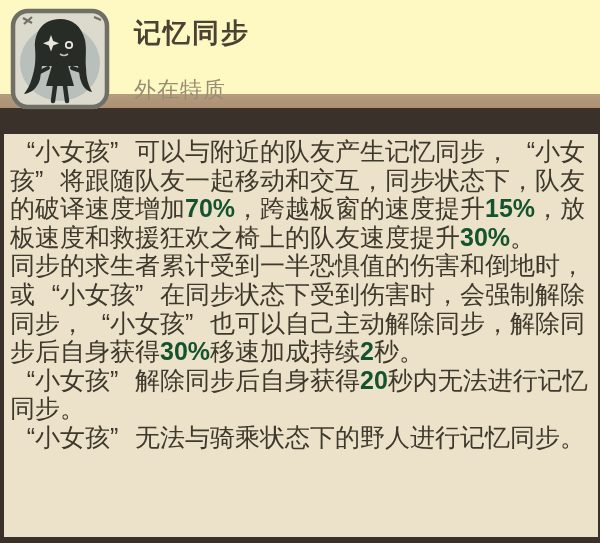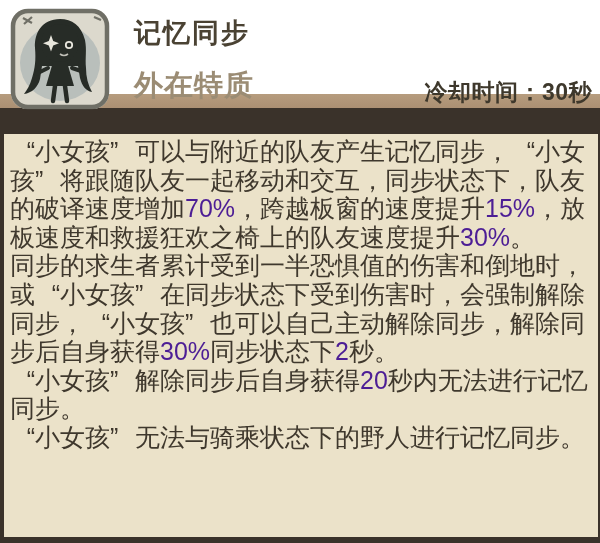--- a/index.html
+++ b/index.html
@@ -8,55 +8,55 @@
     font-family:"Liberation Sans", sans-serif;
     background:#3a322a;
     position:relative;
     overflow:hidden;
   }
   .screen { position:absolute; inset:0; }
 
   
   .header {
     position:absolute; top:0; left:0; width:600px; height:108px;
-    background:#ffffff;
+    background:#fef9c3;
   }
   .header-shade {
     position:absolute; left:0; bottom:0; width:100%; height:14px;
     background:linear-gradient(#b69c7e,#ab9073);
   }
   .icon-frame {
     position:absolute; left:8px; top:6px; width:104px; height:106px;
   }
   .icon-frame svg { width:100%; height:100%; display:block; }
 
   .title-block { position:absolute; left:134px; top:15px; }
   .title {
     font-size:27px; font-weight:700; color:#4a4233; letter-spacing:2px;
   }
   .subtitle {
-    font-size:29px; font-weight:700; color:#9b8c74; letter-spacing:1px;
-    margin-top:15px;
+    font-size:22px; font-weight:400; color:#9b8c74; letter-spacing:1px;
+    margin-top:24px;
   }
   .cooldown {
     position:absolute; right:8px; top:77px;
     font-size:23px; font-weight:700; color:#3e382c; letter-spacing:0.5px;
   }
 
   
   .body {
     position:absolute; top:134px; left:4px; right:2px; bottom:6px;
     background:#ebe2c9;
     padding:3px 8px 0 6px;
     font-size:25px; line-height:28.6px; font-weight:500;
     color:#3f382d;
     overflow:hidden;
   }
   .para { text-align:left; }
-  .hl { color:#4c1d95; }
+  .hl { color:#14532d;font-weight:bold; }
   .fwq { display:inline-block; width:1em; }
   .q-open  { text-align:right; }
   .q-close { text-align:left; }
 </style>
 </head>
 <body>
 
 <div class="screen">
 
   <div class="header">
@@ -79,24 +79,23 @@
         <path d="M45 56 L59 56 L66 80 L38 80 Z" fill="#272c27"></path>
         <path d="M47 80 L45 95 M57 80 L59 95" stroke="#272c27" stroke-width="4.5" stroke-linecap="round"></path>
       </svg>
     </div>
 
     <div class="title-block">
       <div class="title">记忆同步</div>
       <div class="subtitle">外在特质</div>
     </div>
 
-    <div class="cooldown">冷却时间：30秒</div>
   </div>
 
   <div class="body">
 
   <div class="para"><span class="fwq q-open">“</span><span>小女孩</span><span class="fwq q-close">”</span><span>可以与附近的队友产生记忆同步，</span><span class="fwq q-open">“</span><span>小女孩</span><span class="fwq q-close">”</span><span>将跟随队友一起移动和交互，同步状态下，队友的破译速度增加</span><span class="hl">70%</span><span>，跨越板窗的速度提升</span><span class="hl">15%</span><span>，放板速度和救援狂欢之椅上的队友速度提升</span><span class="hl">30%</span><span>。</span></div>
-      <div class="para"><span>同步的求生者累计受到一半恐惧值的伤害和倒地时，或</span><span class="fwq q-open">“</span><span>小女孩</span><span class="fwq q-close">”</span><span>在同步状态下受到伤害时，会强制解除同步，</span><span class="fwq q-open">“</span><span>小女孩</span><span class="fwq q-close">”</span><span>也可以自己主动解除同步，解除同步后自身获得</span><span class="hl">30%</span><span>同步状态下</span><span class="hl">2</span><span>秒。</span></div>
+      <div class="para"><span>同步的求生者累计受到一半恐惧值的伤害和倒地时，或</span><span class="fwq q-open">“</span><span>小女孩</span><span class="fwq q-close">”</span><span>在同步状态下受到伤害时，会强制解除同步，</span><span class="fwq q-open">“</span><span>小女孩</span><span class="fwq q-close">”</span><span>也可以自己主动解除同步，解除同步后自身获得</span><span class="hl">30%</span><span>移速加成持续</span><span class="hl">2</span><span>秒。</span></div>
       <div class="para"><span class="fwq q-open">“</span><span>小女孩</span><span class="fwq q-close">”</span><span>解除同步后自身获得</span><span class="hl">20</span><span>秒内无法进行记忆同步。</span></div>
       <div class="para"><span class="fwq q-open">“</span><span>小女孩</span><span class="fwq q-close">”</span><span>无法与骑乘状态下的野人进行记忆同步。</span></div>
     </div>
 
 </div>
 
 </body></html>

